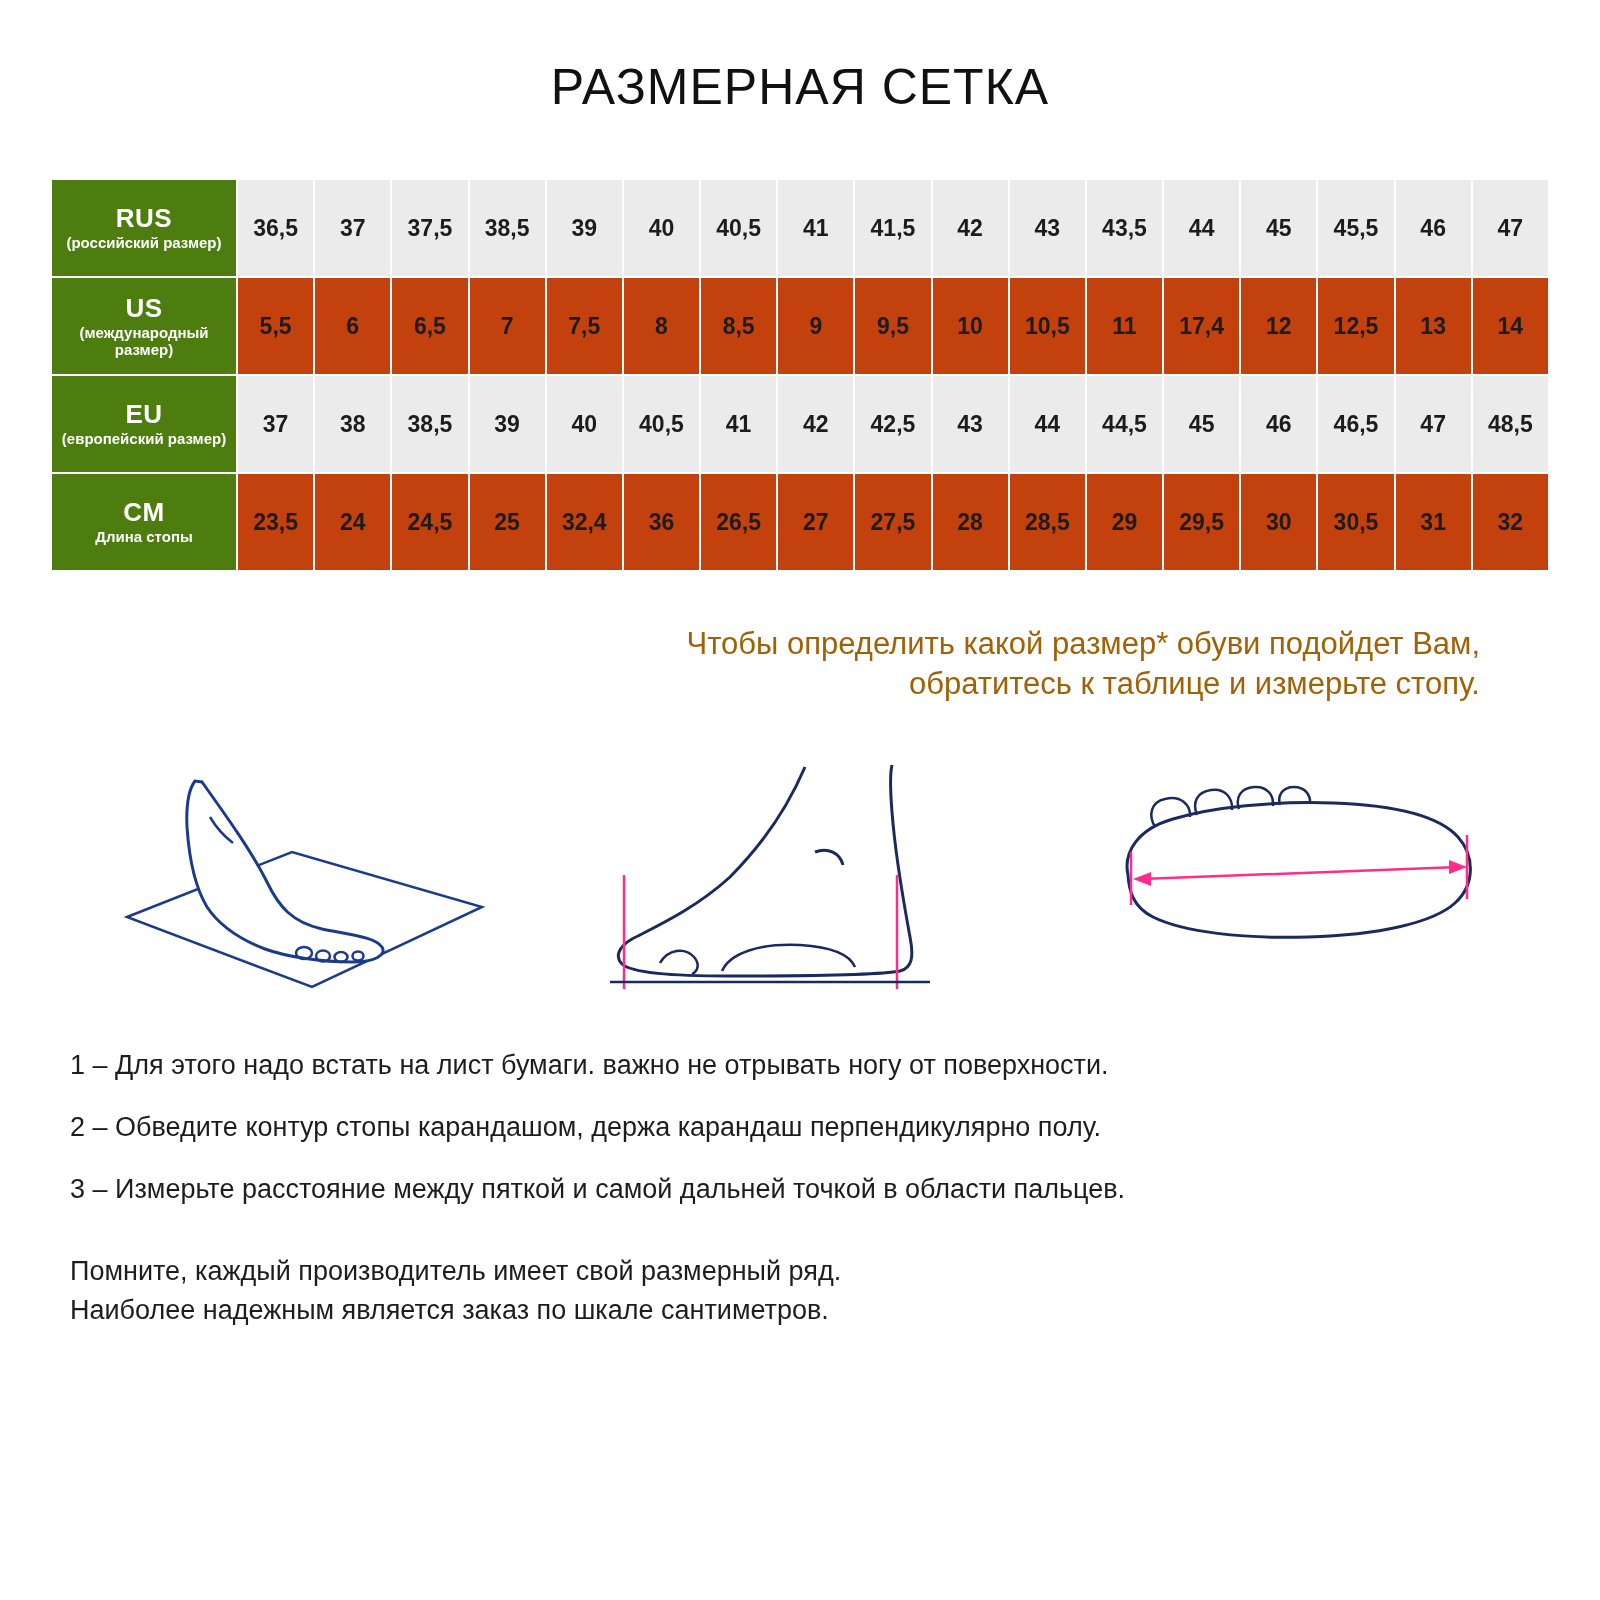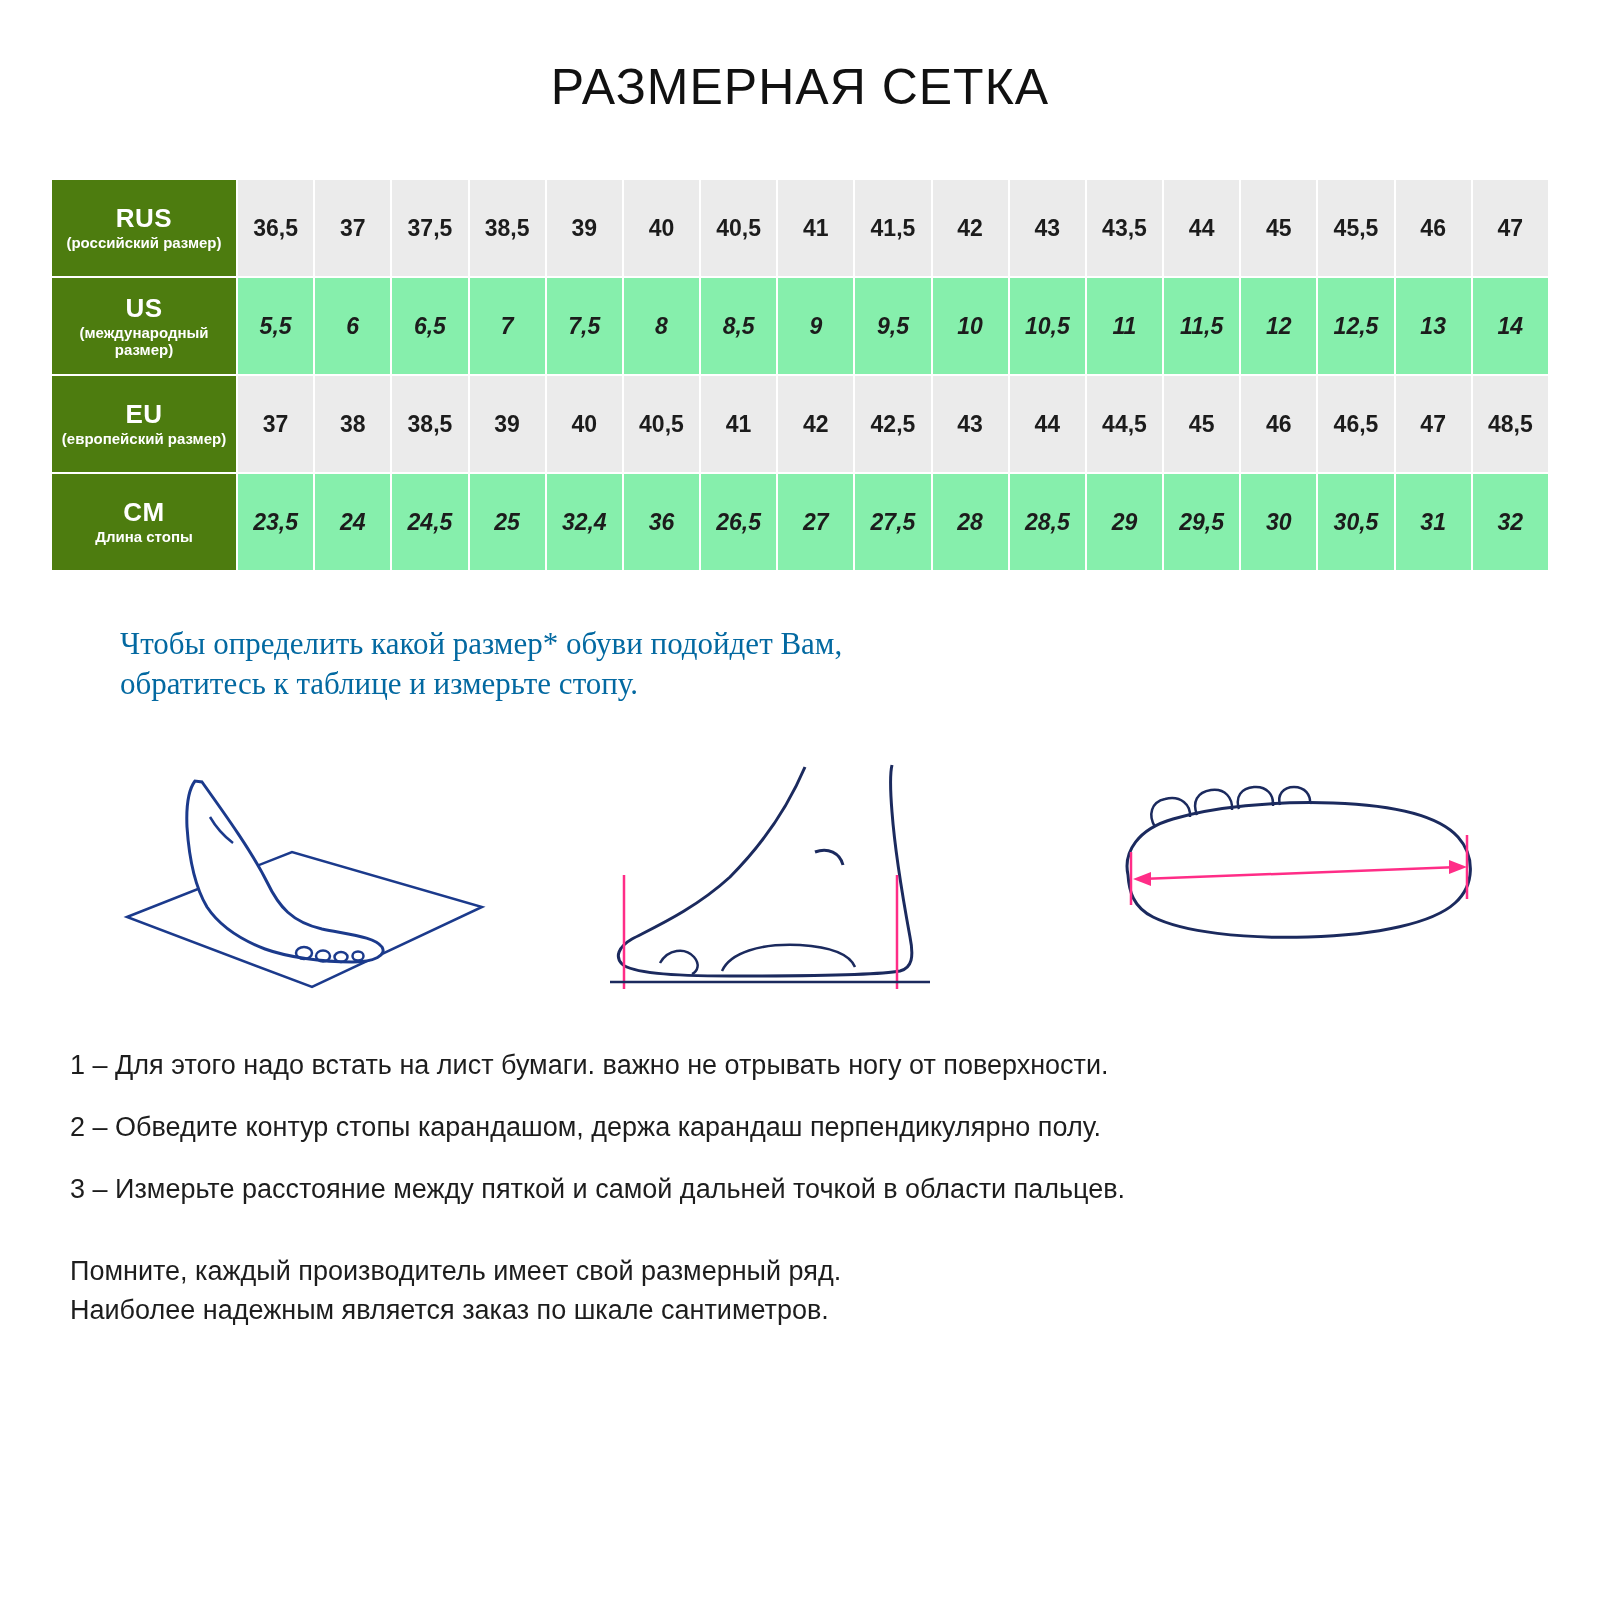--- a/index.html
+++ b/index.html
@@ -46,22 +46,21 @@
     text-align: center;
     vertical-align: middle;
     font-size: 23px;
     color: #1c1c1c;
     height: 88px;
     background: #ebebeb;
     font-weight: 700;
     padding: 0;
   }
   table.size-table tr.alt td {
-    background: #86efac;
-    font-style: italic;
+    background: #c2410c;
   }
   table.size-table th.rowhead {
     background: #4d7c0f;
     color: #ffffff;
     width: 172px;
     border: 2px solid #ffffff;
     padding: 4px 6px;
     line-height: 1.12;
   }
   .rowhead .rh-main {
@@ -72,27 +71,26 @@
   }
   .rowhead .rh-sub {
     display: block;
     font-size: 15px;
     font-weight: 700;
     margin-top: 2px;
   }
 
   
   .intro {
-    text-align: left;
-    color: #0369a1;
+    text-align: right;
+    color: #a16207;
     font-size: 31px;
     line-height: 1.3;
     margin: 52px 120px 0 120px;
     font-weight: 400;
-    font-family: Liberation Serif, serif;
   }
   .intro div { white-space: nowrap; }
 
   
   .illustrations {
     display: flex;
     justify-content: space-around;
     align-items: center;
     margin-top: 52px;
     padding: 0 60px;
@@ -154,21 +152,21 @@
           <td>6,5</td>
           <td>7</td>
           <td>7,5</td>
           <td>8</td>
           <td>8,5</td>
           <td>9</td>
           <td>9,5</td>
           <td>10</td>
           <td>10,5</td>
           <td>11</td>
-          <td>11,5</td>
+          <td>17,4</td>
           <td>12</td>
           <td>12,5</td>
           <td>13</td>
           <td>14</td>
         </tr>
 
         <tr>
           <th class="rowhead">
             <span class="rh-main">EU</span>
             <span class="rh-sub">(европейский размер)</span>

